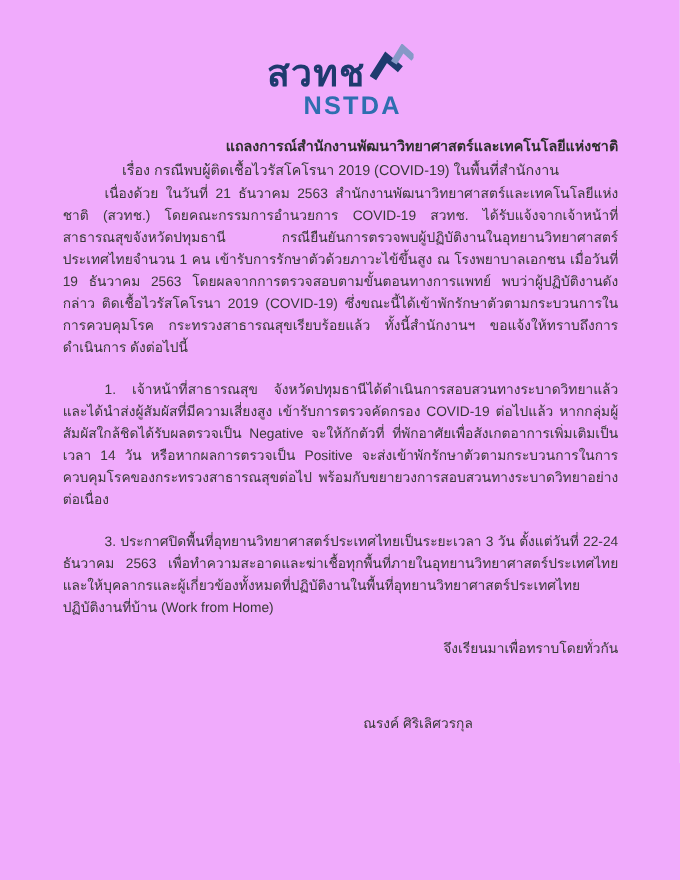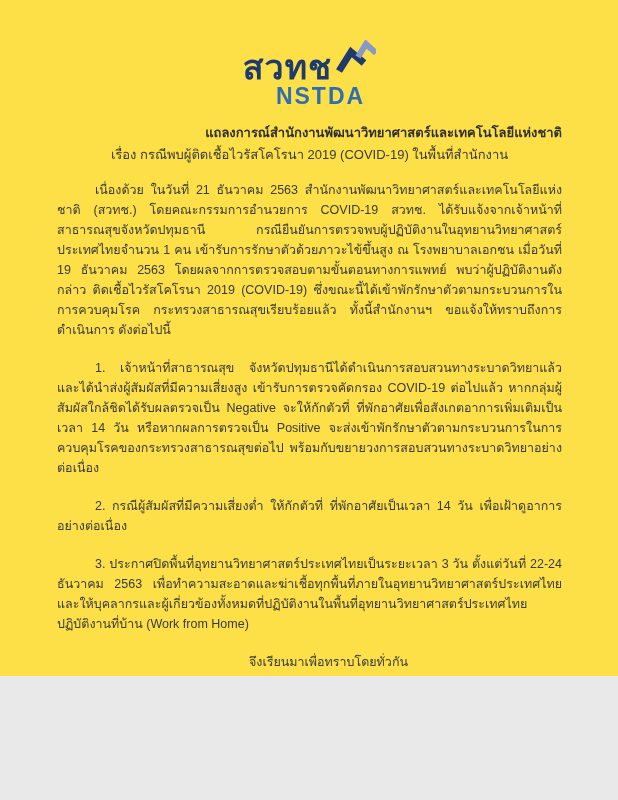--- a/index.html
+++ b/index.html
@@ -2,23 +2,23 @@
 <html lang="th"><head>
 <meta charset="utf-8">
 <style>
   * { margin: 0; padding: 0; box-sizing: border-box; }
   html, body { background: #e9e9e9; }
   body { font-family: "Liberation Sans", "DejaVu Sans", sans-serif; }
 
   .page {
     position: relative;
     width: 618px;
-    height: 676px;
+    height: 800px;
     margin: 0 auto;
-    background: #fde047;
+    background: #f0abfc;
     color: #3a3a3a;
     padding: 40px 56px 30px 57px;
     overflow: hidden;
   }
 
   
   .logo {
     width: 150px;
     margin: 0 auto 14px auto;
     text-align: center;
@@ -53,34 +53,34 @@
     font-size: 13px;
     font-weight: bold;
     color: #2f2f2f;
     line-height: 22px;
   }
   .doc-subject {
     text-align: center;
     font-size: 13px;
     color: #3a3a3a;
     line-height: 22px;
-    margin-bottom: 14px;
+    margin-bottom: 0;
   }
 
   
   .doc-body p {
     font-size: 12.5px;
     line-height: 20px;
     text-align: justify;
     text-indent: 38px;
     margin-bottom: 18px;
     color: #3a3a3a;
   }
   .doc-body p.closing {
-    text-align: center;
+    text-align: right;
     margin-bottom: 0;
   }
 
   
   .signature {
     width: 360px;
     margin-left: auto;
     margin-right: 2px;
     margin-top: 44px;
     text-align: center;
@@ -104,21 +104,20 @@
     </div>
     <div class="logo-latin">NSTDA</div>
   </div>
 
   <div class="doc-title">แถลงการณ์สำนักงานพัฒนาวิทยาศาสตร์และเทคโนโลยีแห่งชาติ</div>
   <div class="doc-subject">เรื่อง กรณีพบผู้ติดเชื้อไวรัสโคโรนา 2019 (COVID-19) ในพื้นที่สำนักงาน</div>
 
   <main class="doc-body">
     <p>เนื่องด้วย ในวันที่ 21 ธันวาคม 2563 สำนักงานพัฒนาวิทยาศาสตร์และเทคโนโลยีแห่งชาติ (สวทช.) โดยคณะกรรมการอำนวยการ COVID-19 สวทช. ได้รับแจ้งจากเจ้าหน้าที่สาธารณสุขจังหวัดปทุมธานี กรณียืนยันการตรวจพบผู้ปฏิบัติงานในอุทยานวิทยาศาสตร์ประเทศไทยจำนวน 1 คน เข้ารับการรักษาตัวด้วยภาวะไข้ขึ้นสูง ณ โรงพยาบาลเอกชน เมื่อวันที่ 19 ธันวาคม 2563 โดยผลจากการตรวจสอบตามขั้นตอนทางการแพทย์ พบว่าผู้ปฏิบัติงานดังกล่าว ติดเชื้อไวรัสโคโรนา 2019 (COVID-19) ซึ่งขณะนี้ได้เข้าพักรักษาตัวตามกระบวนการในการควบคุมโรค กระทรวงสาธารณสุขเรียบร้อยแล้ว ทั้งนี้สำนักงานฯ ขอแจ้งให้ทราบถึงการดำเนินการ ดังต่อไปนี้</p>
     <p>1. เจ้าหน้าที่สาธารณสุข จังหวัดปทุมธานีได้ดำเนินการสอบสวนทางระบาดวิทยาแล้ว และได้นำส่งผู้สัมผัสที่มีความเสี่ยงสูง เข้ารับการตรวจคัดกรอง COVID-19 ต่อไปแล้ว หากกลุ่มผู้สัมผัสใกล้ชิดได้รับผลตรวจเป็น Negative จะให้กักตัวที่ ที่พักอาศัยเพื่อสังเกตอาการเพิ่มเติมเป็นเวลา 14 วัน หรือหากผลการตรวจเป็น Positive จะส่งเข้าพักรักษาตัวตามกระบวนการในการควบคุมโรคของกระทรวงสาธารณสุขต่อไป พร้อมกับขยายวงการสอบสวนทางระบาดวิทยาอย่างต่อเนื่อง</p>
-    <p>2. กรณีผู้สัมผัสที่มีความเสี่ยงต่ำ ให้กักตัวที่ ที่พักอาศัยเป็นเวลา 14 วัน เพื่อเฝ้าดูอาการอย่างต่อเนื่อง</p>
     <p>3. ประกาศปิดพื้นที่อุทยานวิทยาศาสตร์ประเทศไทยเป็นระยะเวลา 3 วัน ตั้งแต่วันที่ 22-24 ธันวาคม 2563 เพื่อทำความสะอาดและฆ่าเชื้อทุกพื้นที่ภายในอุทยานวิทยาศาสตร์ประเทศไทย และให้บุคลากรและผู้เกี่ยวข้องทั้งหมดที่ปฏิบัติงานในพื้นที่อุทยานวิทยาศาสตร์ประเทศไทย ปฏิบัติงานที่บ้าน (Work from Home)</p>
     <p class="closing">จึงเรียนมาเพื่อทราบโดยทั่วกัน</p>
   </main>
 
   <div class="signature">
     <div>ณรงค์ ศิริเลิศวรกุล</div>
 
   </div>
 
 </div>

